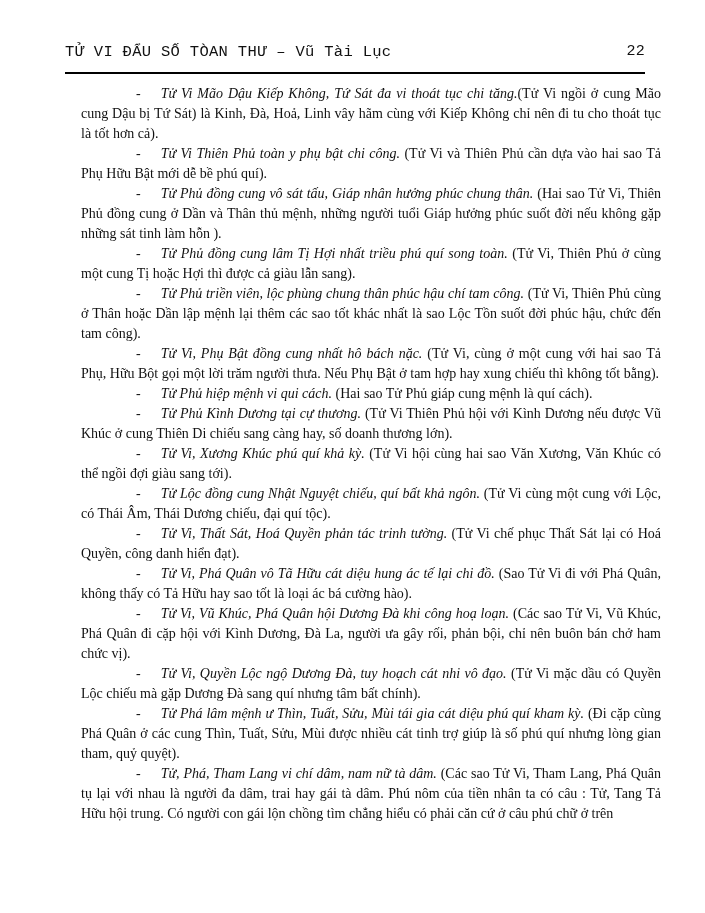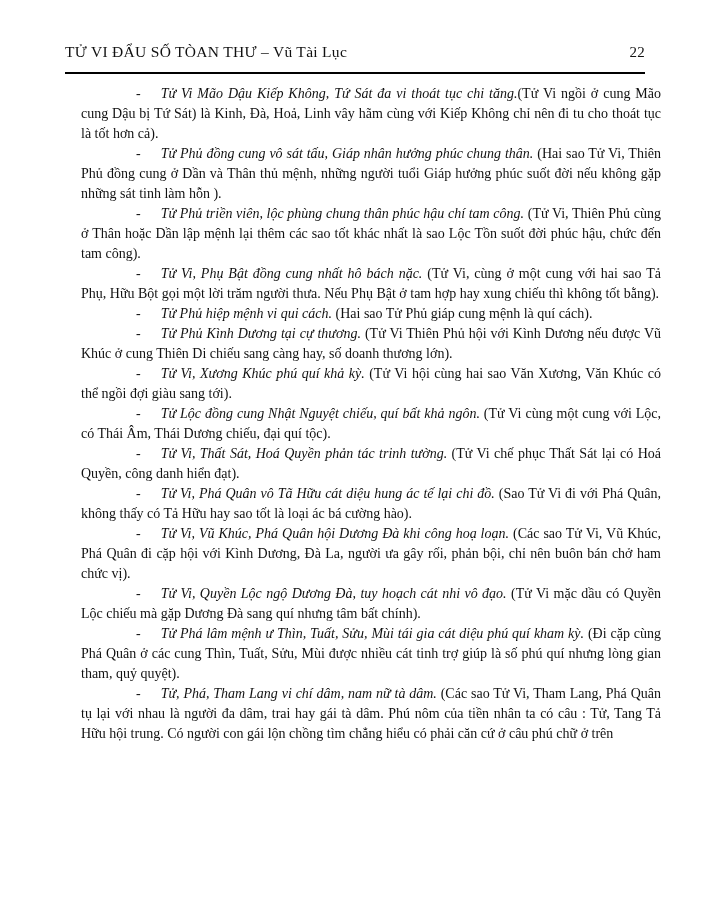--- a/index.html
+++ b/index.html
@@ -17,24 +17,25 @@
     font-family: "Liberation Serif", "DejaVu Serif", serif;
     overflow: hidden;
   }
   .header {
     position: absolute;
     top: 43px;
     left: 65px;
     right: 60px;
     display: flex;
     justify-content: space-between;
-    align-items: flex-end;
+    align-items: flex-start;
     font-size: 15.5px;
     letter-spacing: 0.3px;
     white-space: nowrap;
+    font-family: Liberation Mono, monospace;
   }
   .header .title { font-weight: normal; }
   .header .pagenum { font-size: 15px; margin-left: 44px; }
   .rule {
     position: absolute;
     top: 72px;
     left: 65px;
     right: 60px;
     border-top: 2px solid #000000;
   }
@@ -71,23 +72,25 @@
   <div class="header">
     <span class="title">TỬ VI ĐẨU SỐ TÒAN THƯ – Vũ Tài Lục</span>
     <span class="pagenum">22</span>
   </div>
 
   <div class="rule"></div>
 
   <div class="body-text">
     <p><span class="dash">-</span><span class="lead">Tử Vi Mão Dậu Kiếp Không, Tứ Sát đa vi thoát tục chi tăng.</span><span class="rest">(Tử Vi ngồi ở cung Mão cung Dậu bị Tứ Sát) là Kinh, Đà, Hoả, Linh vây hãm cùng với Kiếp Không chỉ nên đi tu cho thoát tục là tốt hơn cả).</span></p>
 
+    <p><span class="dash">-</span><span class="lead">Tử Vi Thiên Phủ toàn y phụ bật chi công.</span><span class="rest"> (Tử Vi và Thiên Phủ cần dựa vào hai sao Tả Phụ Hữu Bật mới dễ bề phú quí).</span></p>
 
     <p><span class="dash">-</span><span class="lead">Tử Phủ đồng cung vô sát tấu, Giáp nhân hưởng phúc chung thân.</span><span class="rest"> (Hai sao Tử Vi, Thiên Phủ đồng cung ở Dần và Thân thủ mệnh, những người tuổi Giáp hưởng phúc suốt đời nếu không gặp những sát tinh làm hỗn ).</span></p>
 
+    <p><span class="dash">-</span><span class="lead">Tử Phủ đồng cung lâm Tị Hợi nhất triều phú quí song toàn.</span><span class="rest"> (Tử Vi, Thiên Phủ ở cùng một cung Tị hoặc Hợi thì được cả giàu lẫn sang).</span></p>
 
     <p><span class="dash">-</span><span class="lead">Tử Phủ triền viên, lộc phùng chung thân phúc hậu chí tam công.</span><span class="rest"> (Tử Vi, Thiên Phủ cùng ở Thân hoặc Dần lập mệnh lại thêm các sao tốt khác nhất là sao Lộc Tồn suốt đời phúc hậu, chức đến tam công).</span></p>
 
     <p><span class="dash">-</span><span class="lead">Tử Vi, Phụ Bật đồng cung nhất hô bách nặc.</span><span class="rest"> (Tử Vi, cùng ở một cung với hai sao Tả Phụ, Hữu Bột gọi một lời trăm người thưa. Nếu Phụ Bật ở tam hợp hay xung chiếu thì không tốt bằng).</span></p>
 
     <p><span class="dash">-</span><span class="lead">Tử Phủ hiệp mệnh vi qui cách.</span><span class="rest"> (Hai sao Tử Phủ giáp cung mệnh là quí cách).</span></p>
 
     <p><span class="dash">-</span><span class="lead">Tử Phủ Kình Dương tại cự thương.</span><span class="rest"> (Tử Vi Thiên Phủ hội với Kình Dương nếu được Vũ Khúc ở cung Thiên Di chiếu sang càng hay, số doanh thương lớn).</span></p>
 
     <p><span class="dash">-</span><span class="lead">Tử Vi, Xương Khúc phú quí khả kỳ.</span><span class="rest"> (Tử Vi hội cùng hai sao Văn Xương, Văn Khúc có thể ngồi đợi giàu sang tới).</span></p>

